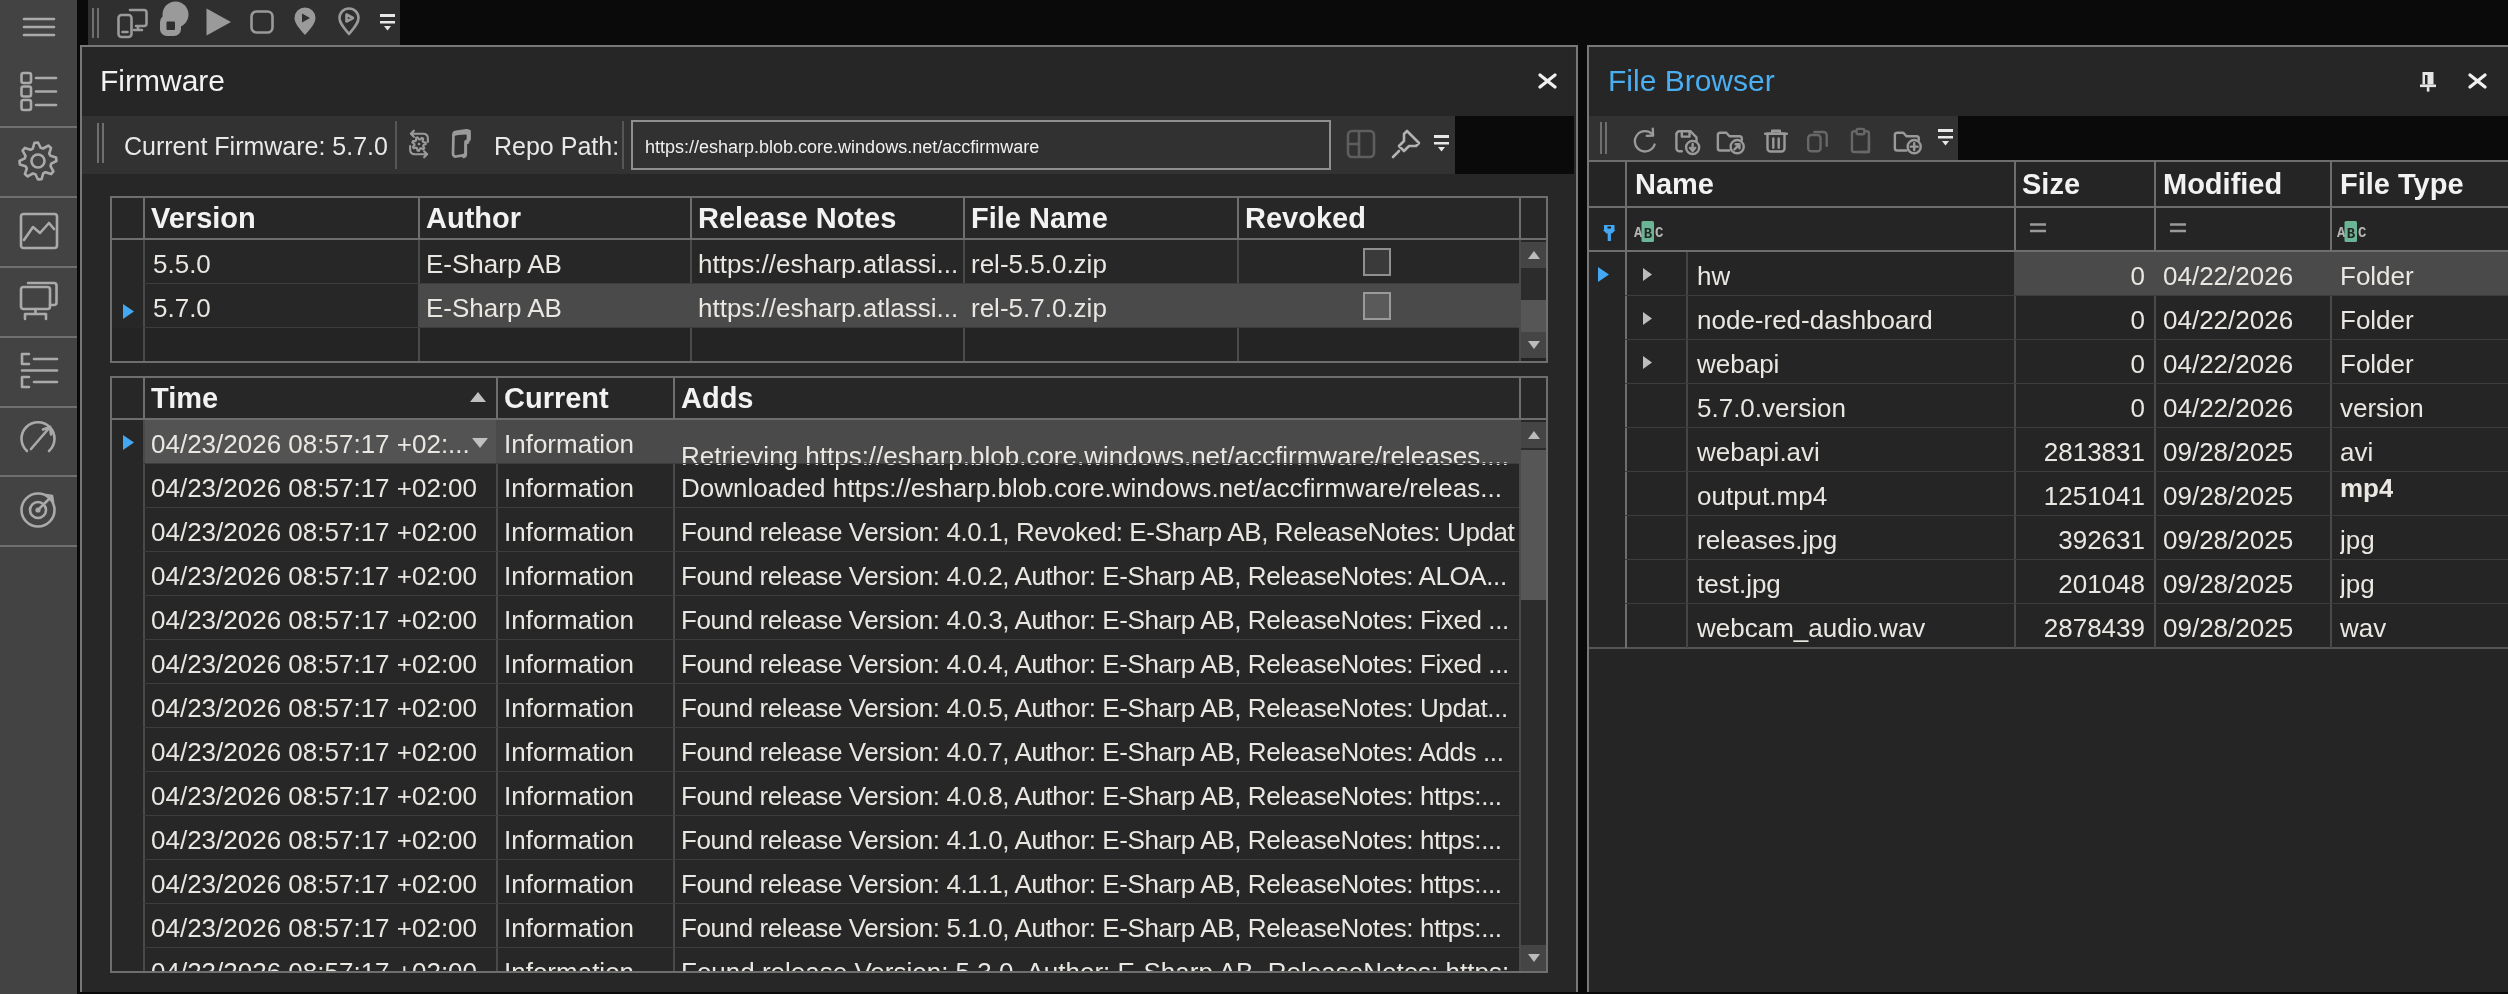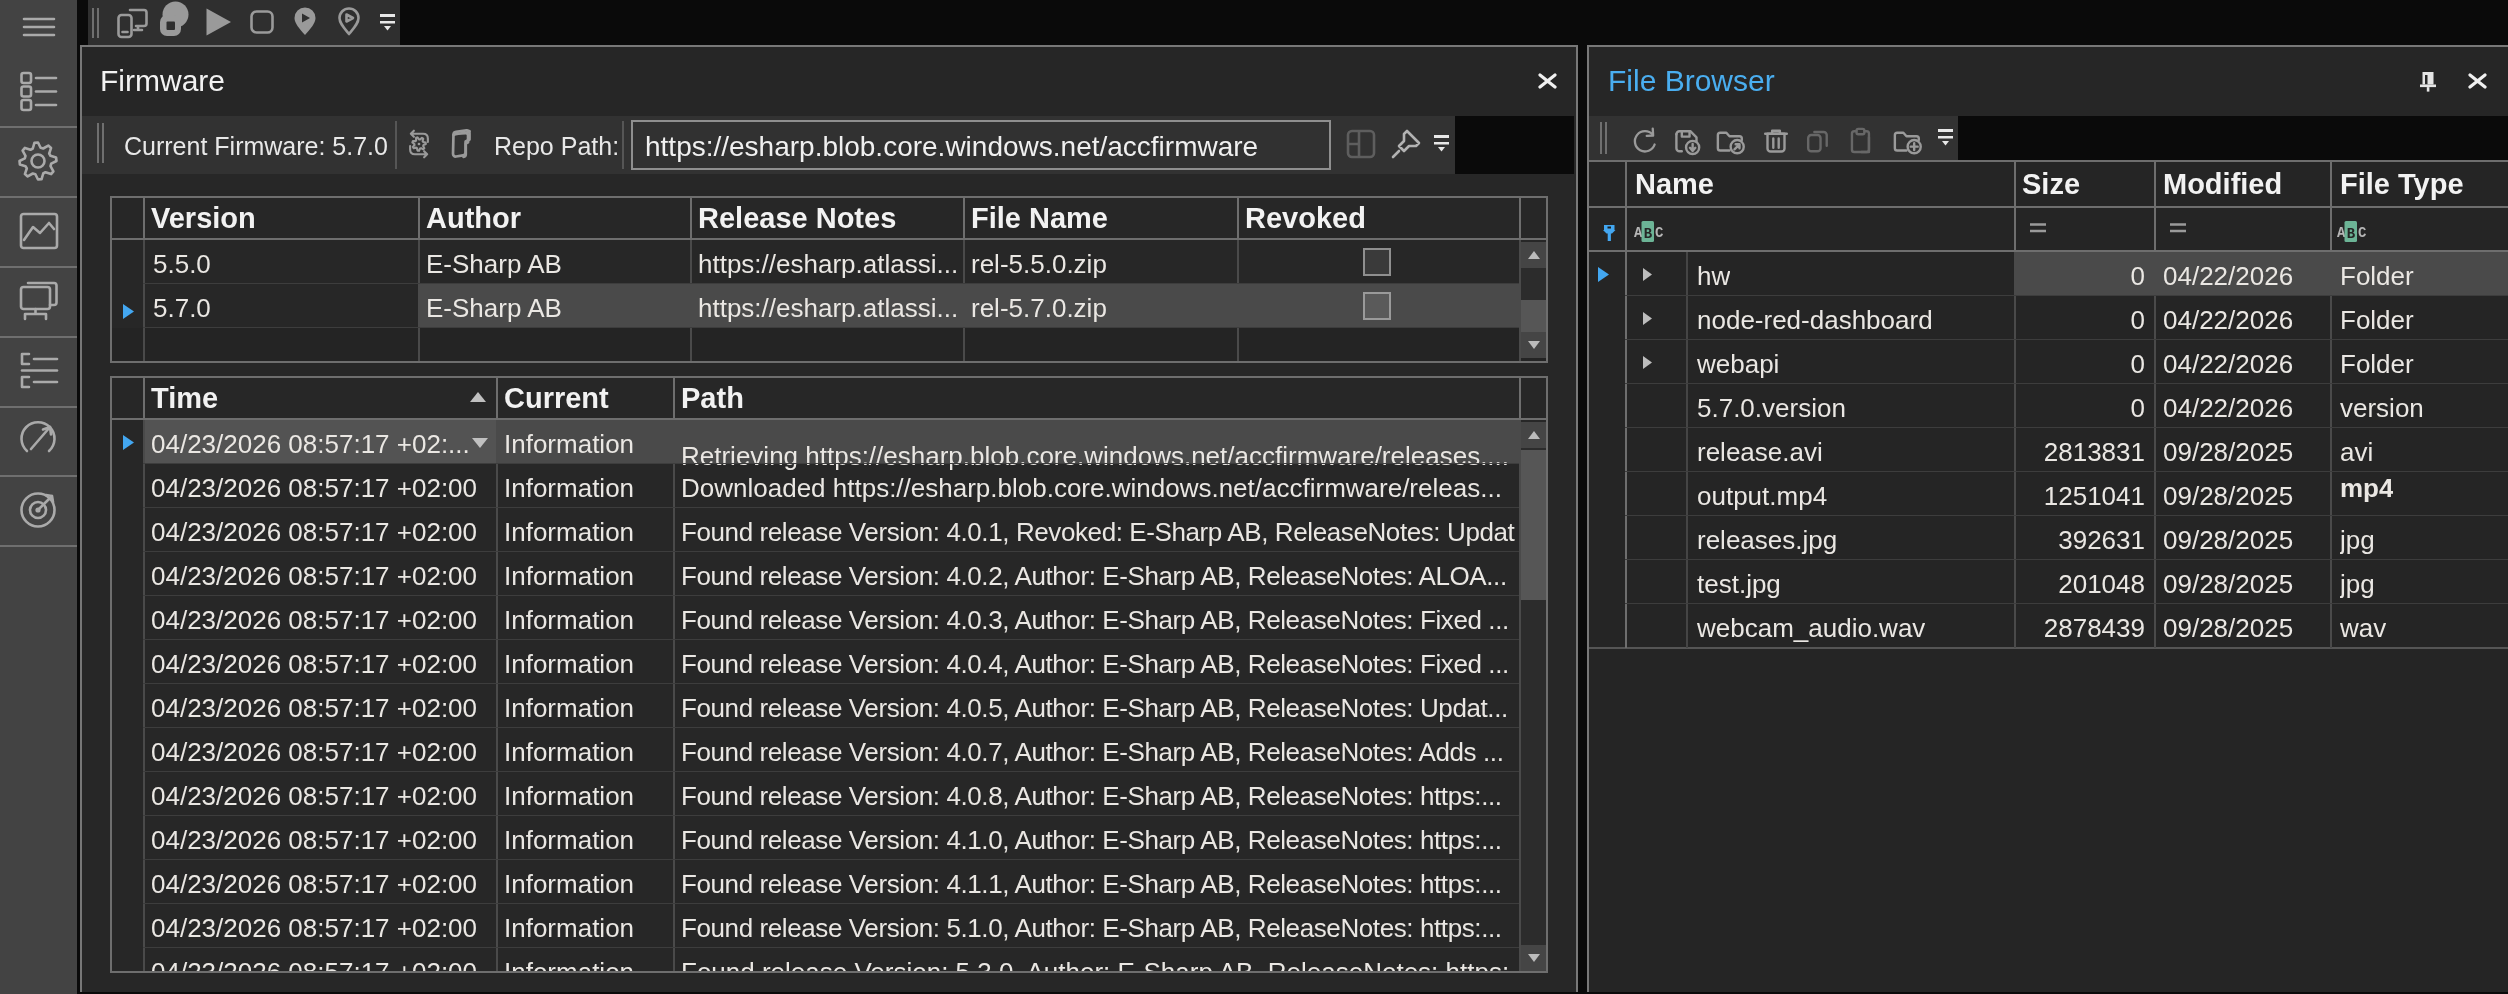--- a/index.html
+++ b/index.html
@@ -111,21 +111,21 @@
     <path d="M31.7 19.8 L32.0 22.0 L28.6 23.5 L28.1 25.0 L29.8 28.2 L28.2 29.8 L25.0 28.1 L23.5 28.6 L22.0 32.0 L19.8 31.7 L19.0 28.1 L17.8 27.3 L14.2 28.2 L13.0 26.3 L15.4 23.5 L15.2 22.0 L12.3 19.8 L13.0 17.7 L16.7 17.8 L17.8 16.7 L17.7 13.0 L19.8 12.3 L22.0 15.2 L23.5 15.4 L26.3 13.0 L28.2 14.2 L27.3 17.8 L28.1 19.0 Z" stroke="#9a9a9a" stroke-width="3.1" fill="none" stroke-linecap="round" stroke-linejoin="round"></path>
     <circle cx="22" cy="22" r="2" fill="#9a9a9a"></circle>
   </svg>
 <svg class="a" style="left:448px;top:128px" width="30" height="33" viewBox="0 0 34 38">
     <path d="M6 8 a3.5 3.5 0 0 1 3-3.5 l12-1.8 a3 3 0 0 1 3.5 3 v7.5 l-4.5 2.3 v12.5 a3.5 3.5 0 0 1 -3 3.5 l-8 1.3 a3 3 0 0 1 -3.5-3 z" stroke="#9a9a9a" stroke-width="3.1" fill="none" stroke-linecap="round" stroke-linejoin="round"></path>
     <path d="M6 8 q4 -1.5 14 -2 l4.5 -2.3 M20 6 a2.5 2.5 0 0 1 2.8 2.5 v8 l-2.6 1.4 v12.3 a3 3 0 0 1 -2.6 3" stroke="#9a9a9a" stroke-width="3.1" fill="none" stroke-linecap="round" stroke-linejoin="round"></path>
   </svg>
 <div class="t" style="left:494px;top:124px;font-size:25px;color:#e8e8e8">Repo Path:</div>
 <div class="a" style="left:622px;top:121px;width:2px;height:48px;background:#565656"></div>
 <div class="a" style="left:631px;top:120px;width:700px;height:50px;border:2px solid #8f8f8f;background:#313131"></div>
-<div class="t" style="left:645px;top:125px;font-size:28px;color:#f0f0f0">https://esharp.blob.core.windows.net/accfirmware</div>
+<div class="t" style="left:645px;top:125px;font-size:18px;color:#f0f0f0">https://esharp.blob.core.windows.net/accfirmware</div>
 <svg class="a" style="left:1346px;top:129px" width="30" height="30" viewBox="0 0 30 30">
     <rect x="2" y="2" width="26" height="26" rx="4" stroke="#5e5e5e" stroke-width="2.6" fill="none" stroke-linejoin="round"></rect>
     <path d="M13 2 V28 M2 15 H13" stroke="#5e5e5e" stroke-width="2.6" fill="none" stroke-linejoin="round"></path>
   </svg>
 <svg class="a" style="left:1390px;top:128px" width="32" height="32" viewBox="0 0 32 32">
     <path d="M17 3 L29 15 L26 18 L19 18 L14 23 L9 18 L14 13 L14 6 Z" stroke="#b2b2b2" stroke-width="2.6" fill="none" stroke-linecap="round" stroke-linejoin="round"></path>
     <path d="M9 23 L3 29" stroke="#b2b2b2" stroke-width="2.6" fill="none" stroke-linecap="round" stroke-linejoin="round"></path>
   </svg>
 <svg class="a" style="left:1434px;top:135px" width="16" height="18" viewBox="0 0 16 18">
     <rect x="0" y="0" width="15" height="3" fill="#e8e8e8"></rect>
@@ -193,21 +193,21 @@
 <div class="a" style="left:143px;top:378px;width:2px;height:40px;background:#6e6e6e"></div>
 <div class="a" style="left:143px;top:420px;width:2px;height:551px;background:#4a4a4a"></div>
 <div class="a" style="left:496px;top:378px;width:2px;height:40px;background:#6e6e6e"></div>
 <div class="a" style="left:496px;top:420px;width:2px;height:551px;background:#4a4a4a"></div>
 <div class="a" style="left:673px;top:378px;width:2px;height:40px;background:#6e6e6e"></div>
 <div class="a" style="left:673px;top:420px;width:2px;height:551px;background:#4a4a4a"></div>
 <div class="a" style="left:1519px;top:378px;width:2px;height:40px;background:#6e6e6e"></div>
 <div class="a" style="left:1519px;top:420px;width:2px;height:551px;background:#4a4a4a"></div>
 <div class="h" style="left:151px;top:376px;">Time</div>
 <div class="h" style="left:504px;top:376px;">Current</div>
-<div class="h" style="left:681px;top:376px;">Path</div>
+<div class="h" style="left:681px;top:376px;">Adds</div>
 <svg class="a" style="left:469px;top:391px" width="18" height="12" viewBox="0 0 18 12">
     <path d="M9.0 1 L17 11 L1 11 Z" fill="#c0c0c0"></path>
   </svg>
 <div class="t" style="left:151px;top:422px;width:330px;height:44px">04/23/2026 08:57:17 +02:...</div>
 <div class="t" style="left:504px;top:422px;height:44px">Information</div>
 <div class="t" style="left:681px;top:422px;width:834px;height:44px;margin-top:12px;">Retrieving https://esharp.blob.core.windows.net/accfirmware/releases....</div>
 <div class="a" style="left:143px;top:463px;width:1376px;height:1px;background:#3d3d3d"></div>
 <div class="t" style="left:151px;top:466px;width:330px;height:44px">04/23/2026 08:57:17 +02:00</div>
 <div class="t" style="left:504px;top:466px;height:44px">Information</div>
 <div class="t" style="left:681px;top:466px;width:834px;height:44px;">Downloaded https://esharp.blob.core.windows.net/accfirmware/releas...</div>
@@ -392,21 +392,21 @@
 <div class="t" style="left:1697px;top:342px;">webapi</div>
 <div class="t" style="left:2014px;top:342px;width:131px;text-align:right">0</div>
 <div class="t" style="left:2163px;top:342px;">04/22/2026</div>
 <div class="t" style="left:2340px;top:342px;">Folder</div>
 <div class="a" style="left:1625px;top:383px;width:883px;height:1px;background:#3d3d3d"></div>
 <div class="t" style="left:1697px;top:386px;">5.7.0.version</div>
 <div class="t" style="left:2014px;top:386px;width:131px;text-align:right">0</div>
 <div class="t" style="left:2163px;top:386px;">04/22/2026</div>
 <div class="t" style="left:2340px;top:386px;">version</div>
 <div class="a" style="left:1625px;top:427px;width:883px;height:1px;background:#3d3d3d"></div>
-<div class="t" style="left:1697px;top:430px;">release.avi</div>
+<div class="t" style="left:1697px;top:430px;">webapi.avi</div>
 <div class="t" style="left:2014px;top:430px;width:131px;text-align:right">2813831</div>
 <div class="t" style="left:2163px;top:430px;">09/28/2025</div>
 <div class="t" style="left:2340px;top:430px;">avi</div>
 <div class="a" style="left:1625px;top:471px;width:883px;height:1px;background:#3d3d3d"></div>
 <div class="t" style="left:1697px;top:474px;">output.mp4</div>
 <div class="t" style="left:2014px;top:474px;width:131px;text-align:right">1251041</div>
 <div class="t" style="left:2163px;top:474px;">09/28/2025</div>
 <div class="t" style="left:2340px;top:466px;font-weight:bold;">mp4</div>
 <div class="a" style="left:1625px;top:515px;width:883px;height:1px;background:#3d3d3d"></div>
 <div class="t" style="left:1697px;top:518px;">releases.jpg</div>

